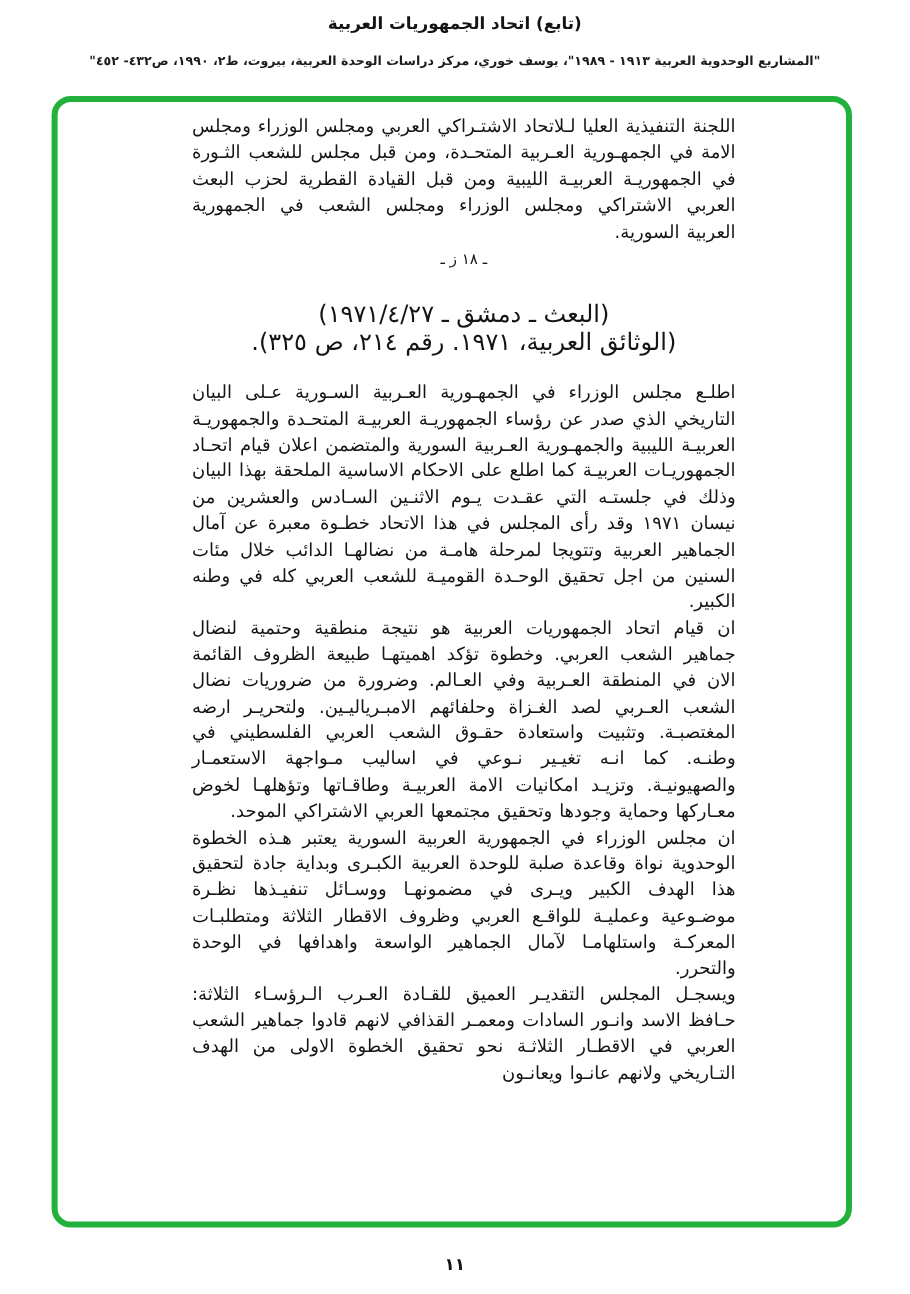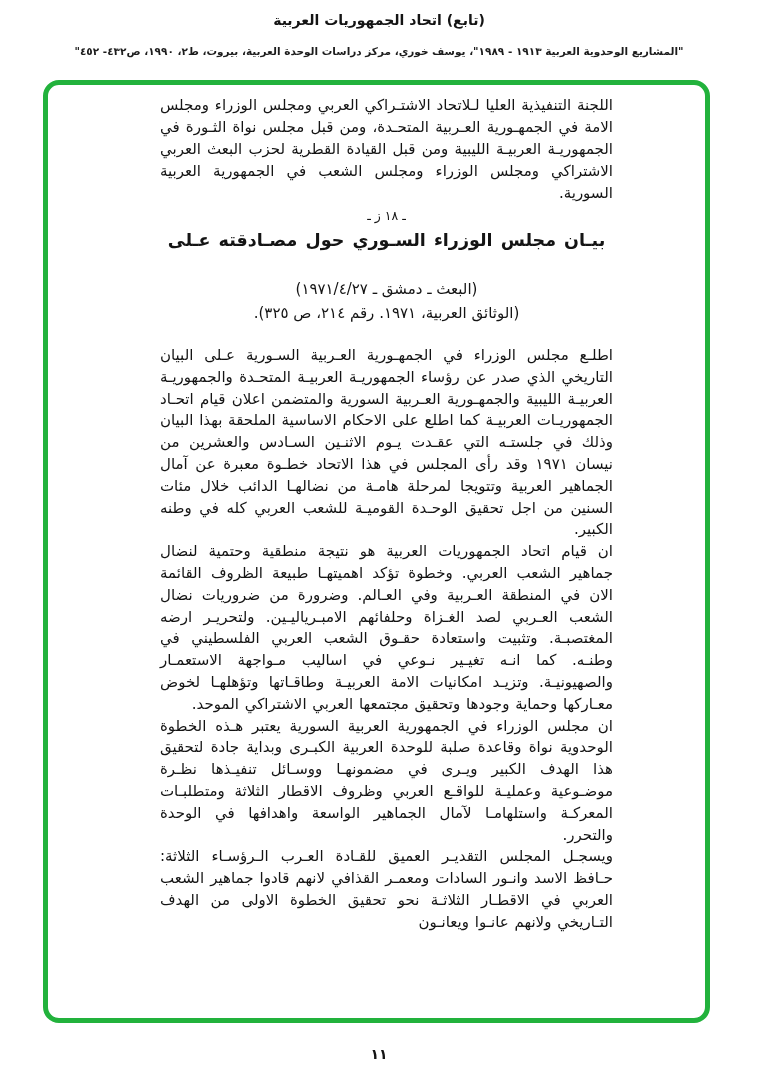--- a/index.html
+++ b/index.html
@@ -40,21 +40,21 @@
     margin:3px 0 0; text-align:center;
     font-weight:bold; font-size:17.5px; line-height:25px;
     word-spacing:2px;
   }
   .doc-date {
     margin:1px 0 0; text-align:center;
     font-size:15.5px; line-height:22px;
   }
   .doc-source {
     margin:0; text-align:center;
-    font-size:15px; line-height:24px;
+    font-size:20px; line-height:24px;
   }
   .doc-source.first { margin-top:24px; }
   .body-block { margin-top:20px; }
   .body-para {
     margin:0; font-size:15px; line-height:21.8px;
     text-align:justify; word-spacing:1px;
   }
   .page-number {
     position:absolute; top:1046px; left:0; right:0;
     text-align:center; font-size:14px; font-weight:bold;
@@ -63,25 +63,24 @@
 </head>
 <body>
 
 <div class="header-title">(تابع) اتحاد الجمهوريات العربية</div>
 
 <div class="header-citation">"المشاريع الوحدوية العربية ١٩١٣ - ١٩٨٩"، يوسف خوري، مركز دراسات الوحدة العربية، بيروت، ط٢، ١٩٩٠، ص٤٣٢- ٤٥٢"</div>
 
 <div class="doc-frame">
   <div class="doc-inner">
 
-    <p class="cont-para">اللجنة التنفيذية العليا لـلاتحاد الاشتـراكي العربي ومجلس الوزراء ومجلس الامة في الجمهـورية العـربية المتحـدة، ومن قبل مجلس نواة الثـورة في الجمهوريـة العربيـة الليبية ومن قبل القيادة القطرية لحزب البعث العربي الاشتراكي ومجلس الوزراء ومجلس الشعب في الجمهورية العربية السورية.</p>
+    <p class="cont-para">اللجنة التنفيذية العليا لـلاتحاد الاشتـراكي العربي ومجلس الوزراء ومجلس الامة في الجمهـورية العـربية المتحـدة، ومن قبل مجلس للشعب الثـورة في الجمهوريـة العربيـة الليبية ومن قبل القيادة القطرية لحزب البعث العربي الاشتراكي ومجلس الوزراء ومجلس الشعب في الجمهورية العربية السورية.</p>
 
     <div class="section-marker">ـ ١٨ ز ـ</div>
 
-    <div class="doc-title">بيـان مجلس الوزراء السـوري حول مصـادقته عـلى</div>
 
 
 
     <p class="doc-source first">(البعث ـ دمشق ـ ١٩٧١/٤/٢٧)</p>
 
     <p class="doc-source">(الوثائق العربية، ١٩٧١. رقم ٢١٤، ص ٣٢٥).</p>
 
     <div class="body-block">
       <p class="body-para">اطلـع مجلس الوزراء في الجمهـورية العـربية السـورية عـلى البيان التاريخي الذي صدر عن رؤساء الجمهوريـة العربيـة المتحـدة والجمهوريـة العربيـة الليبية والجمهـورية العـربية السورية والمتضمن اعلان قيام اتحـاد الجمهوريـات العربيـة كما اطلع على الاحكام الاساسية الملحقة بهذا البيان وذلك في جلستـه التي عقـدت يـوم الاثنـين السـادس والعشرين من نيسان ١٩٧١ وقد رأى المجلس في هذا الاتحاد خطـوة معبرة عن آمال الجماهير العربية وتتويجا لمرحلة هامـة من نضالهـا الدائب خلال مئات السنين من اجل تحقيق الوحـدة القوميـة للشعب العربي كله في وطنه الكبير.</p>
       <p class="body-para">ان قيام اتحاد الجمهوريات العربية هو نتيجة منطقية وحتمية لنضال جماهير الشعب العربي. وخطوة تؤكد اهميتهـا طبيعة الظروف القائمة الان في المنطقة العـربية وفي العـالم. وضرورة من ضروريات نضال الشعب العـربي لصد الغـزاة وحلفائهم الامبـرياليـين. ولتحريـر ارضه المغتصبـة. وتثبيت واستعادة حقـوق الشعب العربي الفلسطيني في وطنـه. كما انـه تغيـير نـوعي في اساليب مـواجهة الاستعمـار والصهيونيـة. وتزيـد امكانيات الامة العربيـة وطاقـاتها وتؤهلهـا لخوض معـاركها وحماية وجودها وتحقيق مجتمعها العربي الاشتراكي الموحد.</p>

